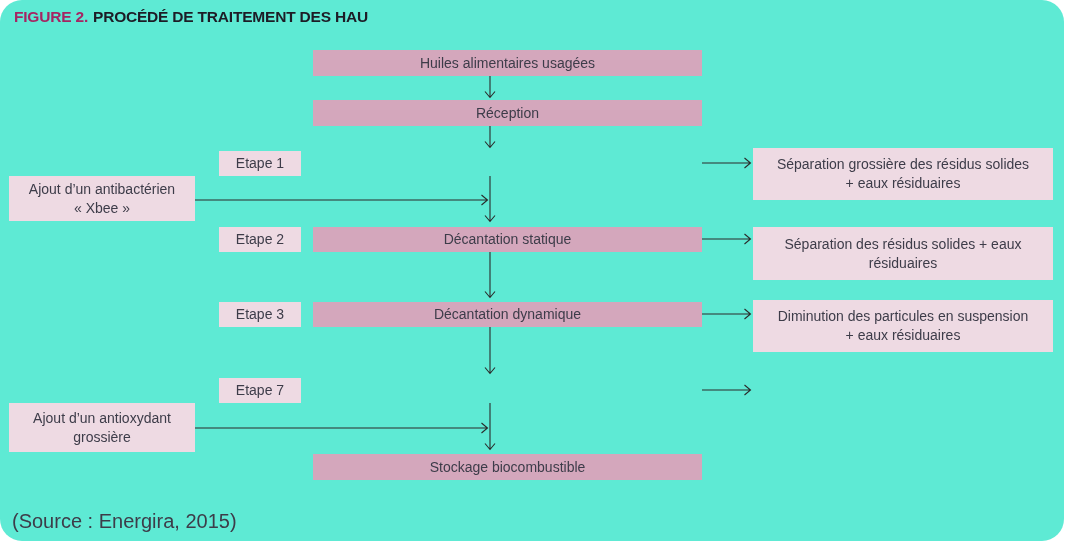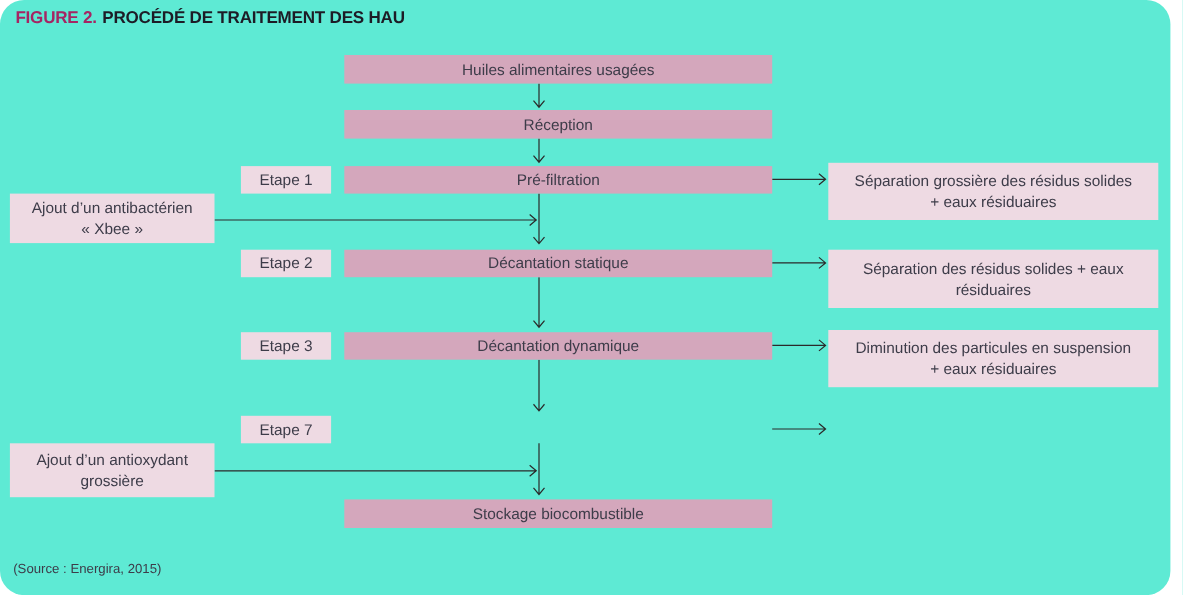--- a/index.html
+++ b/index.html
@@ -14,21 +14,21 @@
   .arrows { position:absolute; left:0; top:0; }
   .arrows path { stroke:#2a2a2a; stroke-width:1.1; fill:none; }
   .box {
     position:absolute; display:flex; flex-direction:column;
     align-items:center; justify-content:center; text-align:center;
     color:#3d3c49; font-size:14px; line-height:19px;
   }
   .box span { display:block; }
   .center-box { background:#d4a7bc; }
   .light-box  { background:#eedae3; }
-  .source { position:absolute; left:12px; top:510px; font-size:12px; color:#3d3c49; }
+  .source { position:absolute; left:12px; top:510px; font-size:20px; color:#3d3c49; }
 </style>
 </head>
 <body>
 
 <div class="canvas">
 
   <div class="title">
     <span class="fig-label">FIGURE 2.</span><span class="fig-text">PROCÉDÉ DE TRAITEMENT DES HAU</span>
   </div>
 
@@ -45,23 +45,20 @@
     <path d="M702 239 L750 239 M744.5 234 L750.5 239 L744.5 244"></path>
     <path d="M702 314 L750 314 M744.5 309 L750.5 314 L744.5 319"></path>
     <path d="M702 390 L750 390 M744.5 385 L750.5 390 L744.5 395"></path>
   </svg>
 
   <div class="box center-box" style="left:313px;top:50px;width:389px;height:26px">
     <span>Huiles alimentaires usagées</span>
   </div>
   <div class="box center-box" style="left:313px;top:100px;width:389px;height:26px">
     <span>Réception</span>
-  </div>
-  <div class="box center-box" style="left:313px;top:151px;width:389px;height:25px">
-    <span>Pré-filtration</span>
   </div>
   <div class="box center-box" style="left:313px;top:227px;width:389px;height:25px">
     <span>Décantation statique</span>
   </div>
   <div class="box center-box" style="left:313px;top:302px;width:389px;height:25px">
     <span>Décantation dynamique</span>
   </div>
   <div class="box center-box" style="left:313px;top:454px;width:389px;height:26px">
     <span>Stockage biocombustible</span>
   </div>

